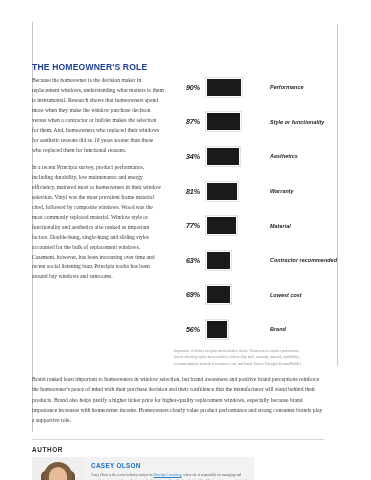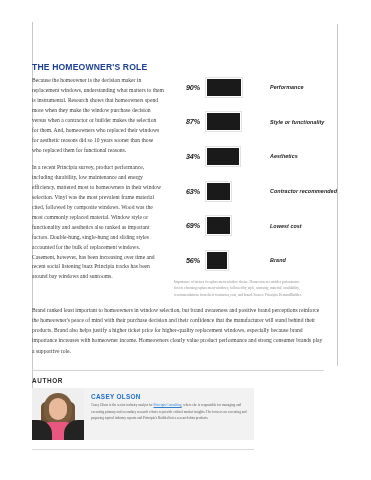--- a/index.html
+++ b/index.html
@@ -308,20 +308,34 @@
                 <div class="chart-bar" style="width: 34.8px; background: rgb(26, 26, 26);"></div>
               </div>
               <div class="chart-label">Style or functionality</div>
             </div>
             <div class="chart-row">
               <div class="chart-pct">34%</div>
               <div class="chart-barwrap">
                 <div class="chart-bar" style="width: 34px; background: rgb(26, 26, 26);"></div>
               </div>
               <div class="chart-label">Aesthetics</div>
+            </div>
+            <div class="chart-row">
+              <div class="chart-pct">81%</div>
+              <div class="chart-barwrap">
+                <div class="chart-bar" style="width: 32.4px; background: rgb(26, 26, 26);"></div>
+              </div>
+              <div class="chart-label">Warranty</div>
+            </div>
+            <div class="chart-row">
+              <div class="chart-pct">77%</div>
+              <div class="chart-barwrap">
+                <div class="chart-bar" style="width: 30.8px; background: rgb(26, 26, 26);"></div>
+              </div>
+              <div class="chart-label">Material</div>
             </div>
             <div class="chart-row">
               <div class="chart-pct">63%</div>
               <div class="chart-barwrap">
                 <div class="chart-bar" style="width: 25.2px; background: rgb(26, 26, 26);"></div>
               </div>
               <div class="chart-label">Contractor recommended</div>
             </div>
             <div class="chart-row">
               <div class="chart-pct">69%</div>

